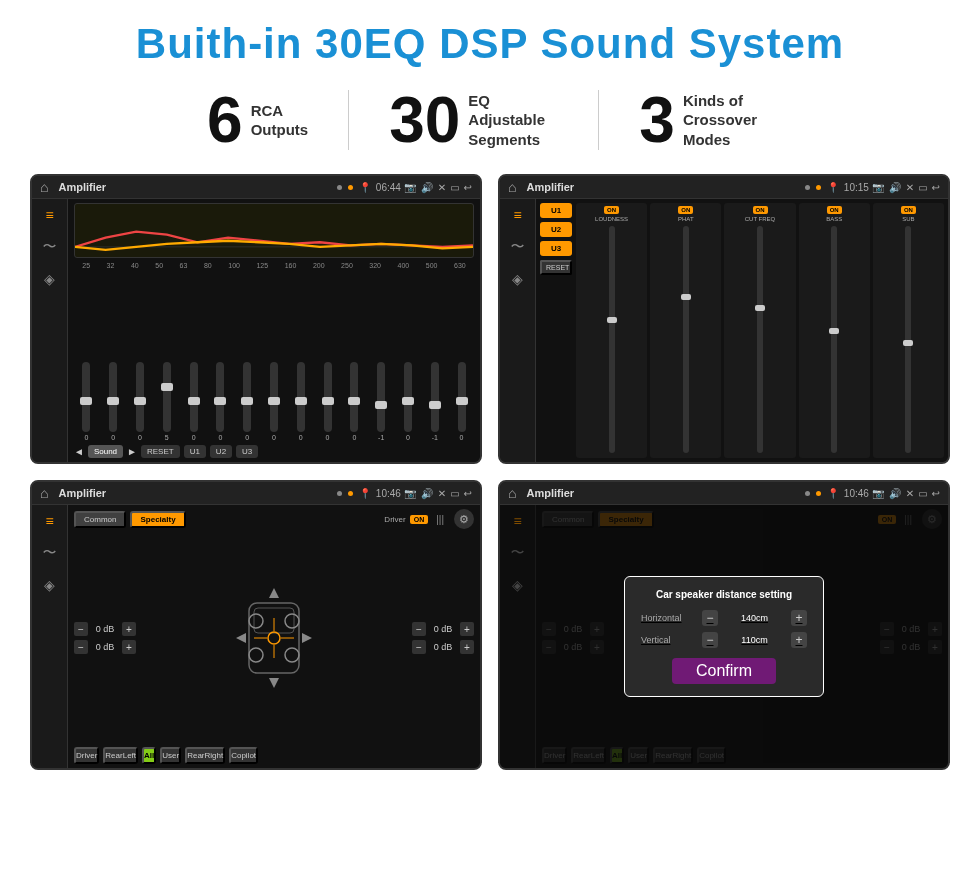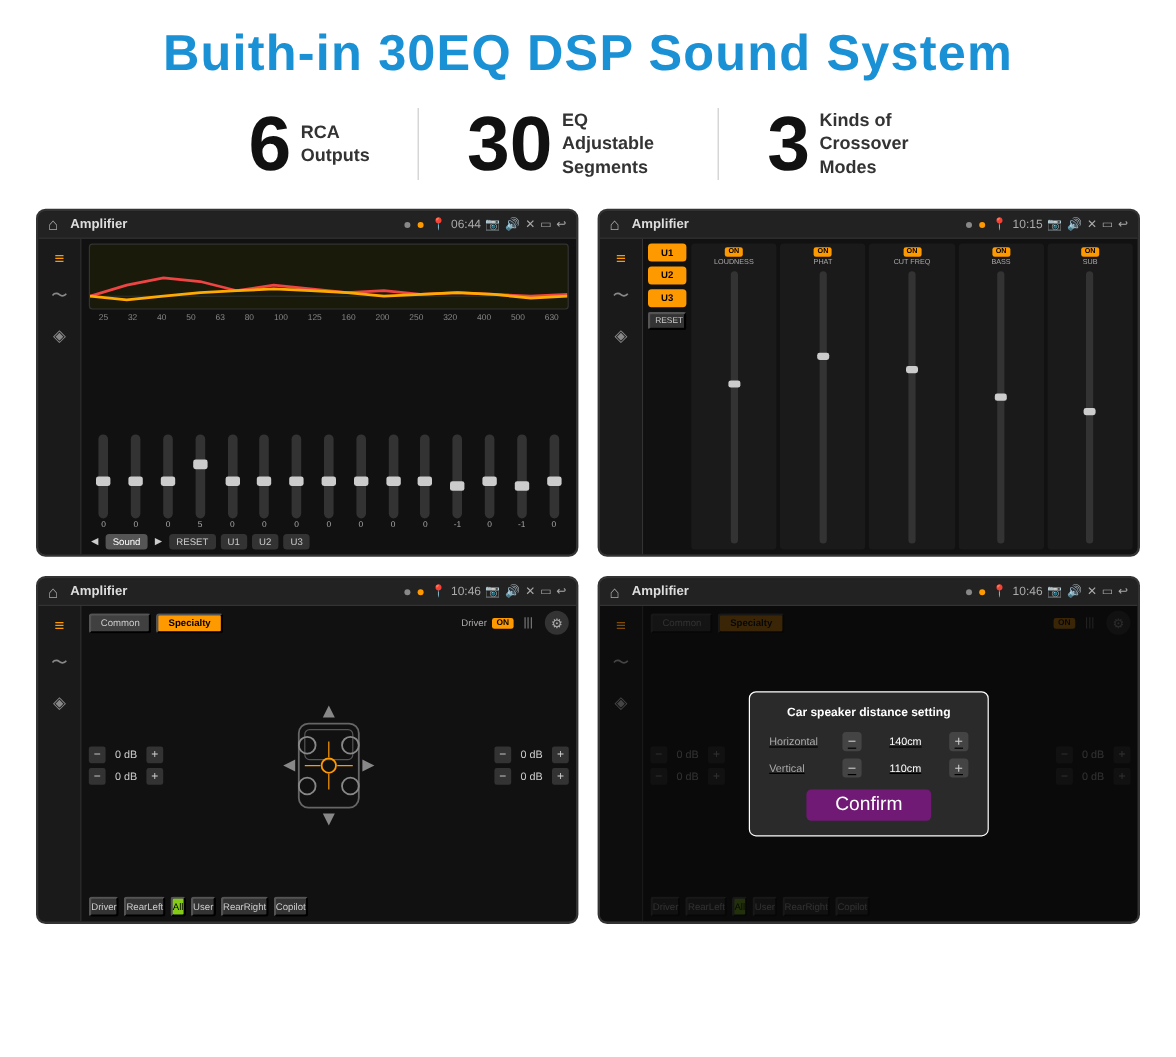--- a/index.html
+++ b/index.html
@@ -353,21 +353,21 @@
       gap: 4px;
       flex-wrap: wrap;
     }
     .loc-btn {
       background: #333;
       color: #ccc;
       font-size: 8px;
       padding: 2px 0;
       border-radius: 3px;
     }
-    .loc-btn.all { background: #84cc16; color: #000; font-weight: 400; text-align: center; }
+    .loc-btn.all { background: #84cc16; color: #000; font-weight: 700; text-align: center; }
 
     
     .dialog-overlay {
       position: absolute;
       top: 0; left: 0; right: 0; bottom: 0;
       background: rgba(0,0,0,0.5);
       display: flex;
       align-items: center;
       justify-content: center;
       z-index: 10;

